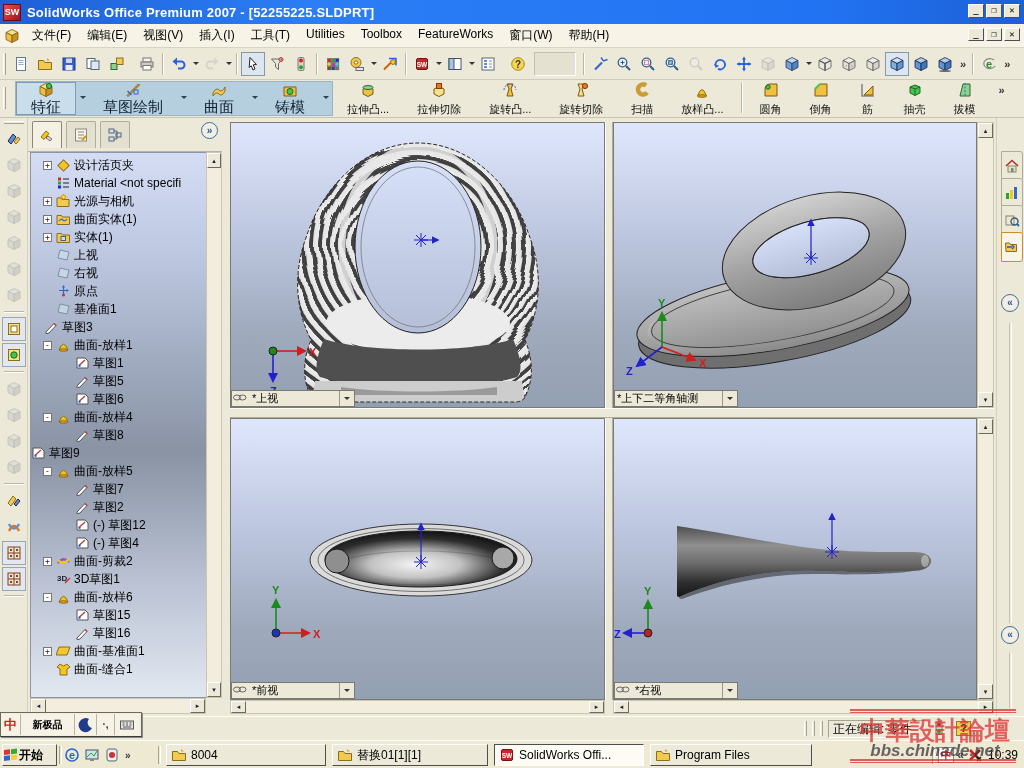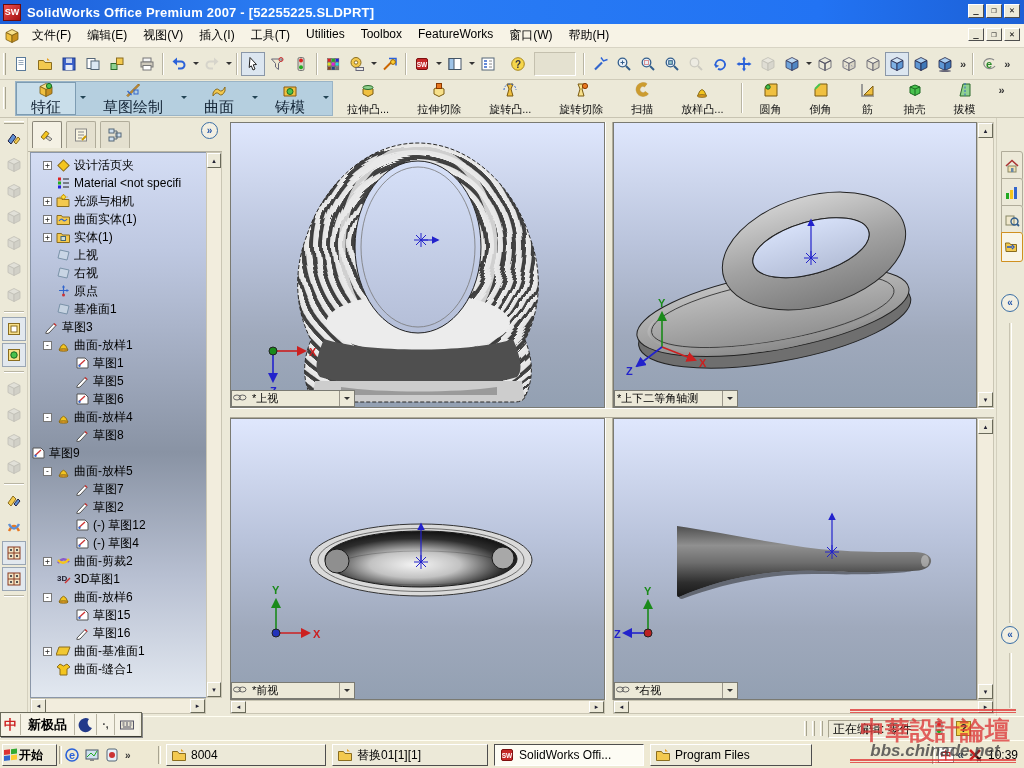--- a/index.html
+++ b/index.html
@@ -1480,21 +1480,21 @@
           <path d="M3,3 L8,8 L3,13" stroke="#c22" stroke-width="2.5" fill="none"></path>
           <path d="M8,8 L13,3 M8,8 L13,13" stroke="#822" stroke-width="2.5" fill="none"></path>
           <path d="M10,10 l4,4 m-4,0 l4,-4" stroke="#111" stroke-width="1.4"></path>
         </svg>
       </span>
       <span id="tray-clock">10:39</span>
     </div>
 </div>
 <div id="imebar">
     <div class="imecell" style="width:20px;color:#c22;font-weight:bold;font-size:13px">中</div>
-    <div class="imecell" style="width:54px;font-size:13px;font-weight:bold">新极品</div>
+    <div class="imecell" style="width:54px;font-size:10px;font-weight:bold">新极品</div>
     <div class="imecell" style="width:22px">
       <svg width="16" height="16" viewBox="0 0 16 16">
         <path d="M11,2 a7,7 0 1 0 3,9 a5.5,5.5 0 0 1 -3,-9" fill="#223a8a"></path>
       </svg>
     </div>
     <div class="imecell" style="width:18px;font-weight:bold;font-size:10px;color:#333">·,</div>
     <div class="imecell" style="width:24px;border-right:none">
       <svg width="16" height="16" viewBox="0 0 16 16">
         <rect x="1.5" y="4" width="13" height="8" fill="#e8e4d4" stroke="#556"></rect>
         <path d="M3.5,6 h2 M7,6 h2 M10.5,6 h2 M3.5,8 h2 M7,8 h2 M10.5,8 h2 M4,10 h8" stroke="#556"></path>

